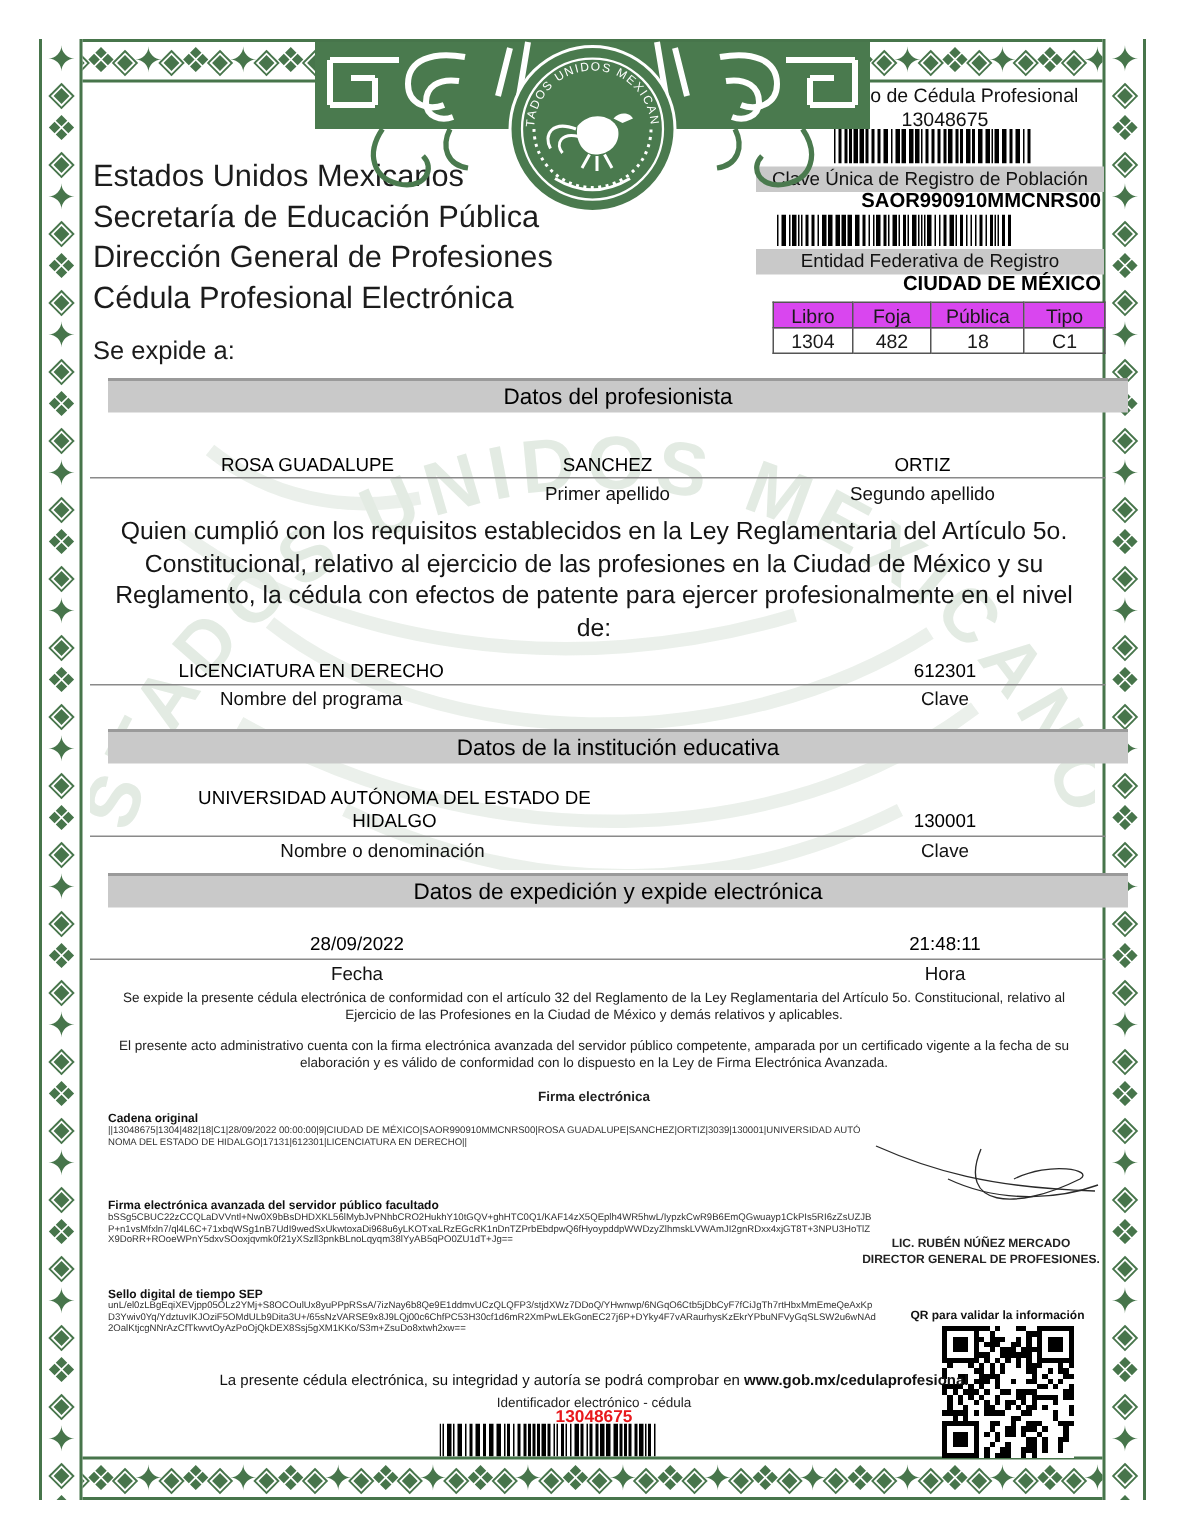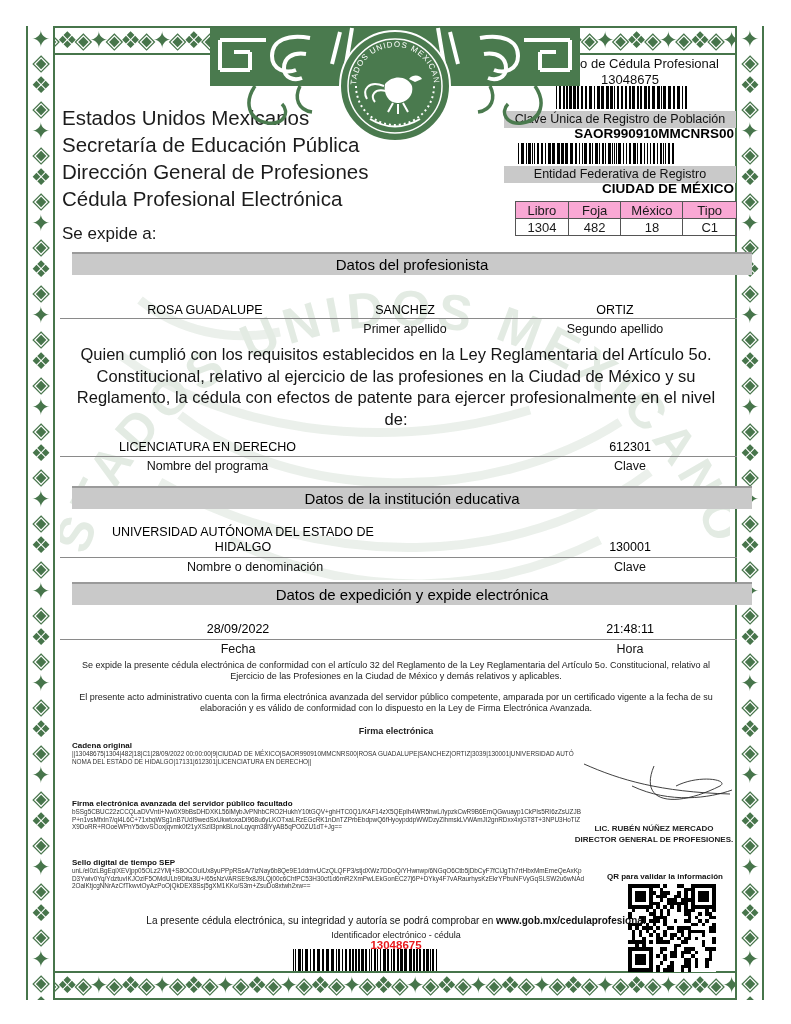--- a/index.html
+++ b/index.html
@@ -26,21 +26,21 @@
   .stmt{left:64px;top:344px;width:664px;font-size:16.5px;line-height:21.5px;text-align:center;color:#151515;}
   .legal{left:66px;width:660px;font-size:9px;line-height:11px;text-align:center;color:#222;}
   .tinyhead{font-size:8px;font-weight:bold;color:#111;}
   .tinytext{font-size:6.4px;line-height:7.7px;color:#333;word-break:break-all;}
   .rh-label{left:515px;width:230px;text-align:center;font-size:13px;color:#111;}
   .graylab{left:504px;width:232px;height:17px;background:#c9c9c9;font-size:12.5px;line-height:17px;
         text-align:center;color:#111;}
   .rh-bold{left:504px;width:230px;text-align:right;font-weight:bold;font-size:13.5px;color:#000;}
   .regtable{left:515px;top:201px;width:222px;border-collapse:collapse;font-size:13px;z-index:2;position:absolute;}
   .regtable th,.regtable td{border:1px solid #555;text-align:center;padding:0;height:16px;font-weight:normal;}
-  .regtable th{background:#f9a8d4;}
+  .regtable th{background:#d946ef;}
   .barcode{display:flex;align-items:stretch;overflow:hidden;}
   .barcode i{background:#000;display:block;height:100%;flex:none;}
   .bc1{left:556px;top:86px;width:168px;height:23px;}
   .bc2{left:518px;top:143px;width:216px;height:21px;}
   .bc3{left:293px;top:949px;width:205px;height:22px;}
   .sigbox{left:580px;top:752px;}
   .signame{left:565px;top:824px;width:178px;text-align:center;font-size:8px;font-weight:bold;color:#222;}
   .sigtitle{left:565px;top:835px;width:178px;text-align:center;font-size:8px;font-weight:bold;color:#222;}
   .qrlabel{left:590px;top:872px;width:150px;text-align:center;font-size:8px;font-weight:bold;color:#111;}
   .qrbox{left:628px;top:884px;width:88px;height:88px;}
@@ -209,21 +209,21 @@
       <i style="width:2px;margin-right:2px"></i>
     </div>
   <div class="abs graylab" style="top:166px">Entidad Federativa de Registro</div>
   <div class="abs rh-bold" style="top:181px">CIUDAD DE MÉXICO</div>
 
   <table class="regtable">
     <tbody>
         <tr>
       <th style="width:53px">Libro</th>
       <th style="width:53px">Foja</th>
-      <th style="width:62px">México</th>
+      <th style="width:62px">Pública</th>
       <th style="width:54px">Tipo</th>
     </tr>
     <tr>
       <td>1304</td>
       <td>482</td>
       <td>18</td>
       <td>C1</td>
     </tr>
   </tbody>
     </table>
@@ -239,21 +239,21 @@
 
   <div class="abs stmt">Quien cumplió con los requisitos establecidos en la Ley Reglamentaria del Artículo 5o. Constitucional, relativo al ejercicio de las profesiones en la Ciudad de México y su Reglamento, la cédula con efectos de patente para ejercer profesionalmente en el nivel de:</div>
 
   <div class="abs val" style="left:75px;top:440px;width:265px">LICENCIATURA EN DERECHO</div>
   <div class="abs val" style="left:555px;top:440px;width:150px">612301</div>
   <div class="abs fline" style="top:456px"></div>
   <div class="abs lbl" style="left:75px;top:459px;width:265px">Nombre del programa</div>
   <div class="abs lbl" style="left:555px;top:459px;width:150px">Clave</div>
 
   <div class="abs secbar" style="top:486px">Datos de la institución educativa</div>
-  <div class="abs val" style="left:112px;top:525px;width:262px;line-height:15px">UNIVERSIDAD AUTÓNOMA DEL ESTADO DE HIDALGO</div>
+  <div class="abs val" style="left:132px;top:525px;width:262px;line-height:15px">UNIVERSIDAD AUTÓNOMA DEL ESTADO DE HIDALGO</div>
   <div class="abs val" style="left:555px;top:540px;width:150px">130001</div>
   <div class="abs fline" style="top:557px"></div>
   <div class="abs lbl" style="left:125px;top:560px;width:260px">Nombre o denominación</div>
   <div class="abs lbl" style="left:555px;top:560px;width:150px">Clave</div>
 
   <div class="abs secbar" style="top:582px">Datos de expedición y expide electrónica</div>
   <div class="abs val" style="left:148px;top:622px;width:180px">28/09/2022</div>
   <div class="abs val" style="left:555px;top:622px;width:150px">21:48:11</div>
   <div class="abs fline" style="top:639px"></div>
   <div class="abs lbl" style="left:148px;top:642px;width:180px">Fecha</div>

